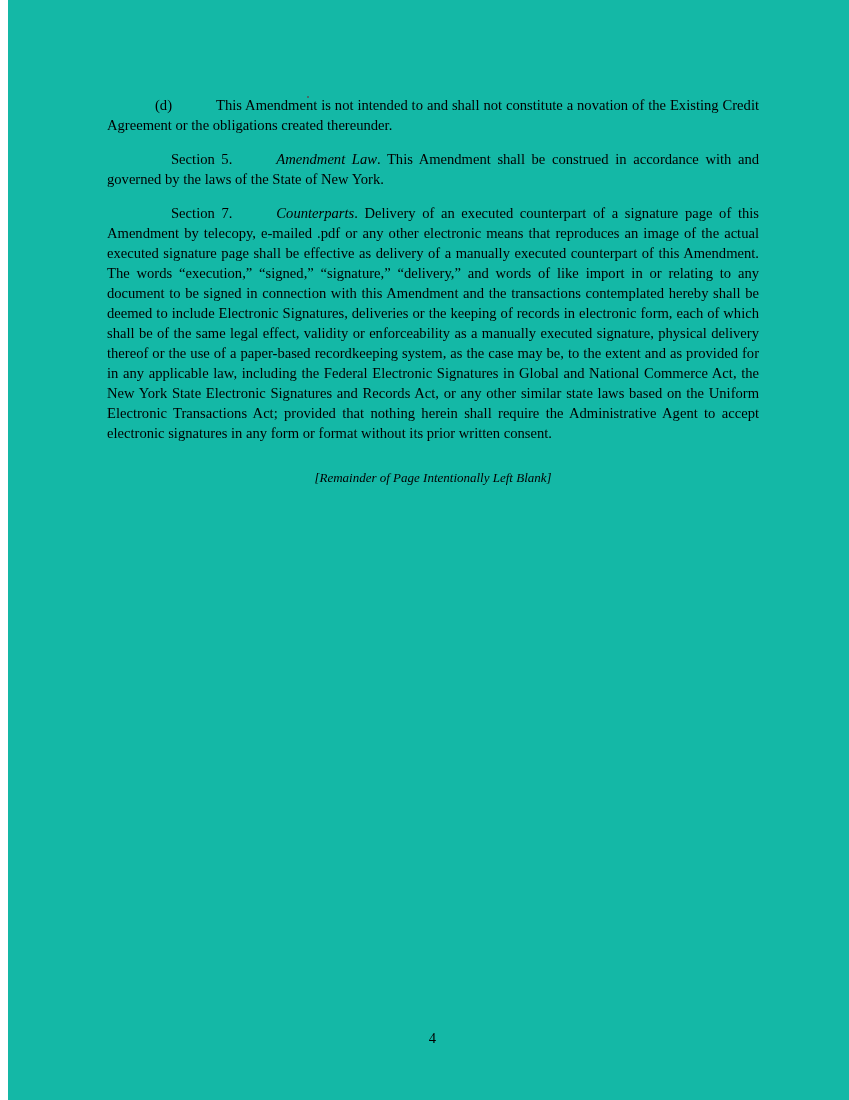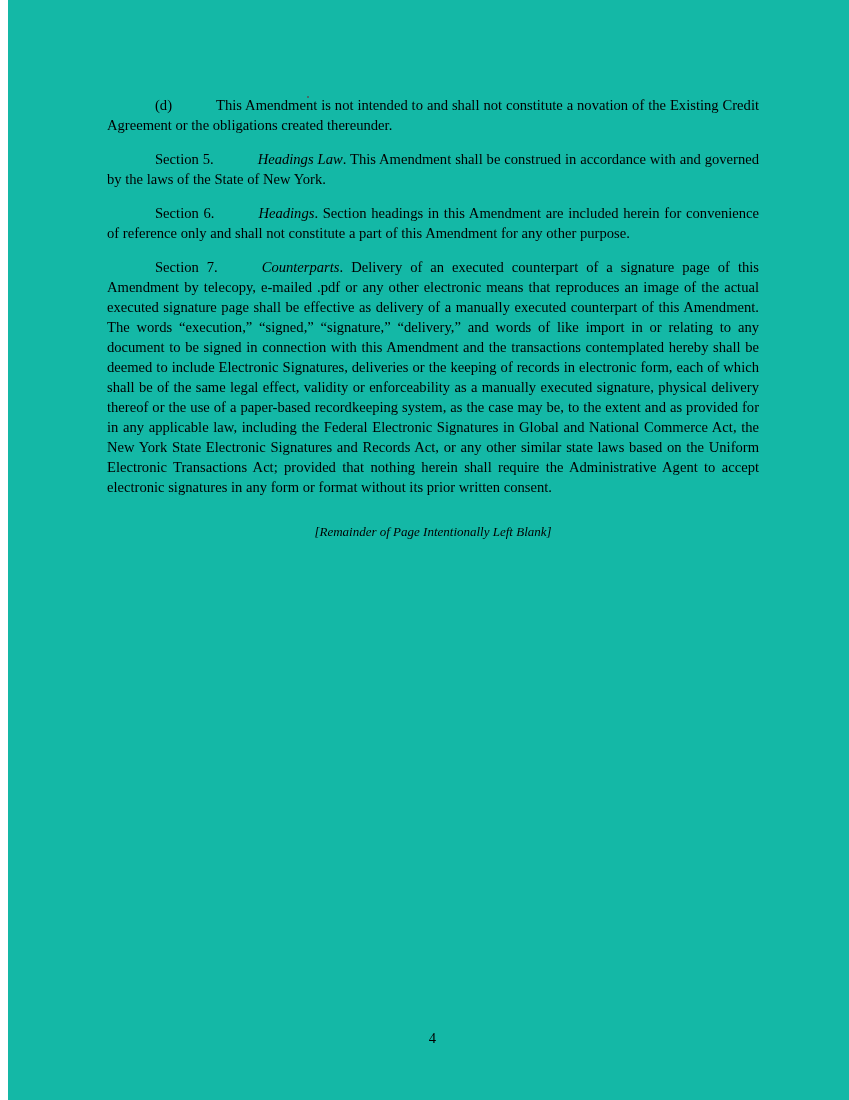--- a/index.html
+++ b/index.html
@@ -48,20 +48,21 @@
   .para .indent {
     display: inline-block;
     width: 48px;
   }
   .para .tabgap {
     display: inline-block;
     width: 44px;
   }
   .sec-label {
     font-style: normal;
+    margin-left: 16px;
   }
   .sec-title {
     font-style: italic;
   }
   .blank-note {
     margin-top: 26px;
     text-align: center;
     font-style: italic;
     font-size: 13px;
   }
@@ -81,26 +82,23 @@
 
   <div class="content">
 
     <div class="stray-mark"></div>
 
     <p class="para">
       <span class="indent"></span><span>(d)</span><span class="tabgap"></span><span>This Amendment is not intended to and shall not constitute a novation of the Existing Credit Agreement or the obligations created thereunder.</span>
     </p>
 
     <p class="para">
-      <span class="indent"></span><span class="sec-label">Section 5.</span><span class="tabgap"></span><span class="sec-title">Headings Law</span><span>.  This Amendment shall be construed in accordance with and governed by the laws of the State of New York.</span>
+      <span class="indent"></span><span class="sec-label">Section 5.</span><span class="tabgap"></span><span class="sec-title">Amendment Law</span><span>.  This Amendment shall be construed in accordance with and governed by the laws of the State of New York.</span>
     </p>
 
-    <p class="para">
-      <span class="indent"></span><span class="sec-label">Section 6.</span><span class="tabgap"></span><span class="sec-title">Headings</span><span>.   Section headings in this Amendment are included herein for convenience of reference only and shall not constitute a part of this Amendment for any other purpose.</span>
-    </p>
 
     <p class="para">
       <span class="indent"></span><span class="sec-label">Section 7.</span><span class="tabgap"></span><span class="sec-title">Counterparts</span><span>.  Delivery of an executed counterpart of a signature page of this Amendment by telecopy, e-mailed .pdf or any other electronic means that reproduces an image of the actual executed signature page shall be effective as delivery of a manually executed counterpart of this Amendment.  The words “execution,” “signed,” “signature,” “delivery,” and words of like import in or relating to any document to be signed in connection with this Amendment and the transactions contemplated hereby shall be deemed to include Electronic Signatures, deliveries or the keeping of records in electronic form, each of which shall be of the same legal effect, validity or enforceability as a manually executed signature, physical delivery thereof or the use of a paper-based recordkeeping system, as the case may be, to the extent and as provided for in any applicable law, including the Federal Electronic Signatures in Global and National Commerce Act, the New York State Electronic Signatures and Records Act, or any other similar state laws based on the Uniform Electronic Transactions Act; provided that nothing herein shall require the Administrative Agent to accept electronic signatures in any form or format without its prior written consent.</span>
     </p>
 
     <div class="blank-note">[Remainder of Page Intentionally Left Blank]</div>
 
   </div>
 
   <div class="page-number">4</div>

